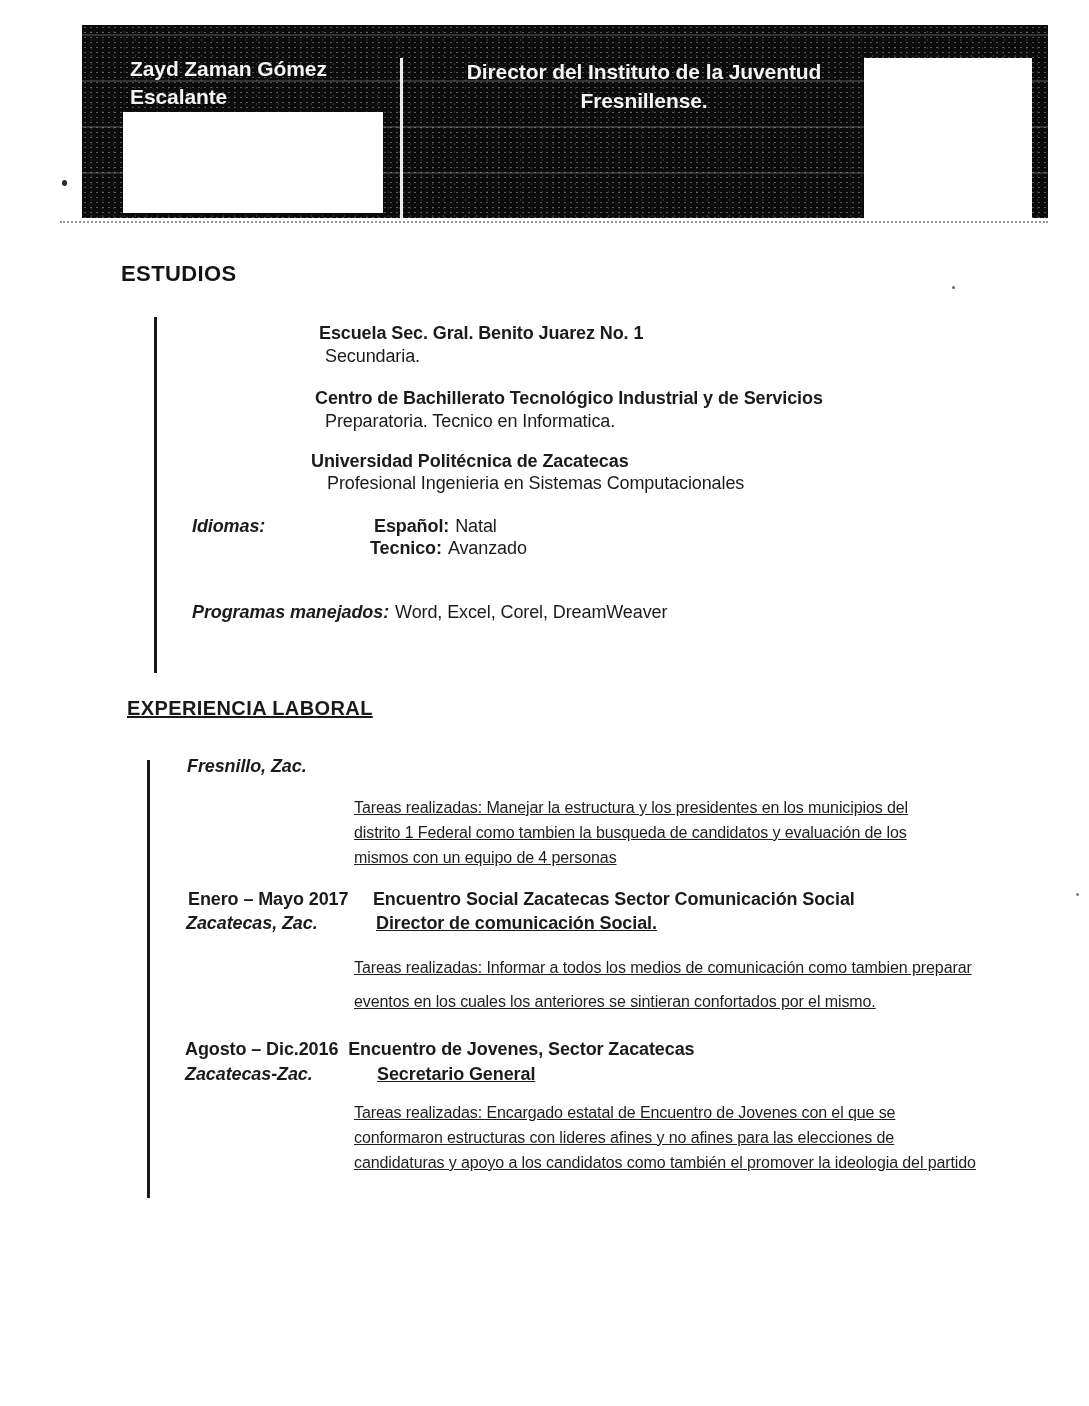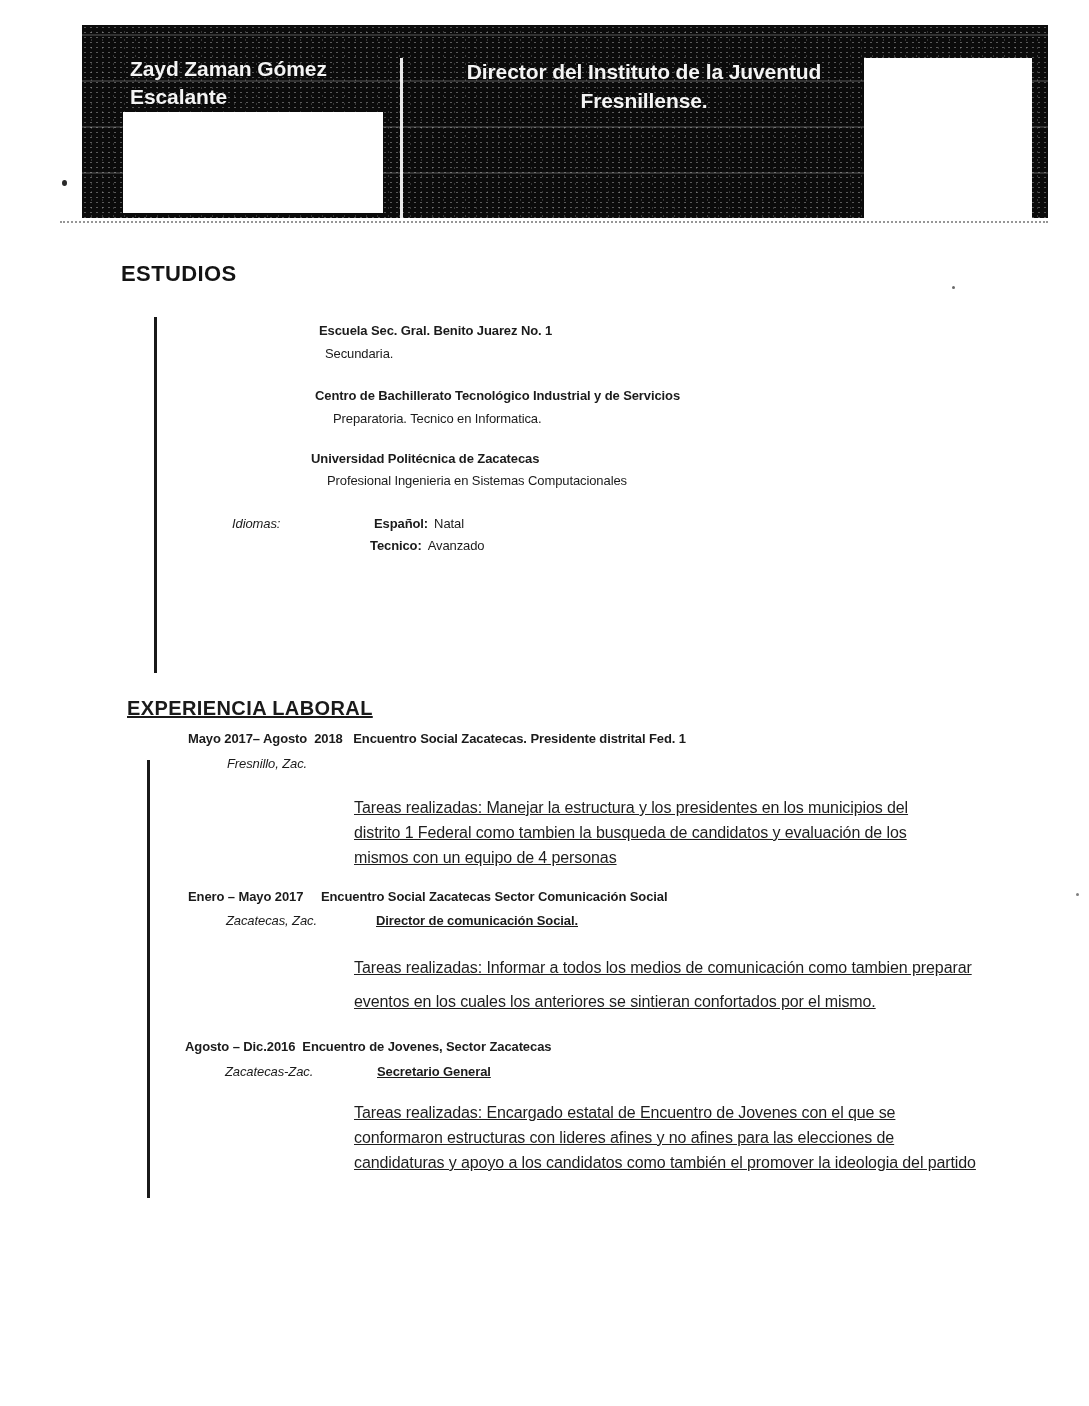--- a/index.html
+++ b/index.html
@@ -66,23 +66,23 @@
     font-size:20px; font-weight:bold; letter-spacing:0.4px;
     text-decoration:underline; color:#1a1a1a;
   }
 
   
   .vline { position:absolute; width:3px; background:#191919; }
   .vline-1 { left:154px; top:317px; height:356px; }
   .vline-2 { left:147px; top:760px; height:576px; }
 
   
-  .line { position:absolute; font-size:13px; white-space:pre; }
+  .line { position:absolute; font-size:18px; white-space:pre; }
   .b  { font-weight:bold; }
-  .bi { font-weight:normal; font-style:italic;margin-left:40px; }
+  .bi { font-weight:bold; font-style:italic; }
   .u  { text-decoration:underline; }
   .val { margin-left:6px; }
 
   .para {
     position:absolute; font-size:16px; line-height:25px; color:#1e1e1e;text-decoration:underline;
   }
   .para-1 { left:354px; top:795px;  width:558px; }
   .para-2 { left:354px; top:951px;  width:652px; line-height:34px; }
   .para-3 { left:354px; top:1100px; width:625px; }
 </style>
@@ -109,34 +109,34 @@
   <div class="scan-dot dot-b"></div>
   <div class="scan-dot dot-c"></div>
 
   <div class="h-estudios">ESTUDIOS</div>
   <div class="vline vline-1"></div>
 
   <div class="line b" style="left:319px; top:323px;">Escuela Sec. Gral. Benito Juarez No. 1</div>
   <div class="line" style="left:325px; top:346px;">Secundaria.</div>
 
   <div class="line b" style="left:315px; top:388px;">Centro de Bachillerato Tecnológico Industrial y de Servicios</div>
-  <div class="line" style="left:325px; top:411px;margin-left:8px;">Preparatoria. Tecnico en Informatica.</div>
+  <div class="line" style="left:325px; top:411px;">Preparatoria. Tecnico en Informatica.</div>
 
   <div class="line b" style="left:311px; top:451px;">Universidad Politécnica de Zacatecas</div>
   <div class="line" style="left:327px; top:473px;">Profesional Ingenieria en Sistemas Computacionales</div>
 
   <div class="line bi" style="left:192px; top:516px;">Idiomas:</div>
   <div class="line" style="left:374px; top:516px;"><span class="b">Español:</span><span class="val">Natal</span></div>
   <div class="line" style="left:370px; top:538px;"><span class="b">Tecnico:</span><span class="val">Avanzado</span></div>
 
+  <div class="line" style="left:192px; top:602px;"><span class="bi">Programas manejados:</span><span class="val">Word, Excel, Corel, DreamWeaver</span></div>
 
   <div class="h-exp">EXPERIENCIA LABORAL</div>
   <div class="vline vline-2"></div>
 
-  <div class="line b" style="left:188px; top:731px;">Mayo 2017– Agosto  2018   Encuentro Social Zacatecas. Presidente distrital Fed. 1</div>
   <div class="line bi" style="left:187px; top:756px;">Fresnillo, Zac.</div>
   <div class="para para-1">Tareas realizadas: Manejar la estructura y los presidentes en los municipios del distrito 1 Federal como tambien la busqueda de candidatos y evaluación de los mismos con un equipo de 4 personas</div>
 
   <div class="line b" style="left:188px; top:889px;">Enero – Mayo 2017     Encuentro Social Zacatecas Sector Comunicación Social</div>
   <div class="line bi" style="left:186px; top:913px;">Zacatecas, Zac.</div>
   <div class="line b u" style="left:376px; top:913px;">Director de comunicación Social.</div>
   <div class="para para-2">Tareas realizadas: Informar a todos los medios de comunicación como tambien preparar eventos en los cuales los anteriores se sintieran confortados por el mismo.</div>
 
   <div class="line b" style="left:185px; top:1039px;">Agosto – Dic.2016  Encuentro de Jovenes, Sector Zacatecas</div>
   <div class="line bi" style="left:185px; top:1064px;">Zacatecas-Zac.</div>

